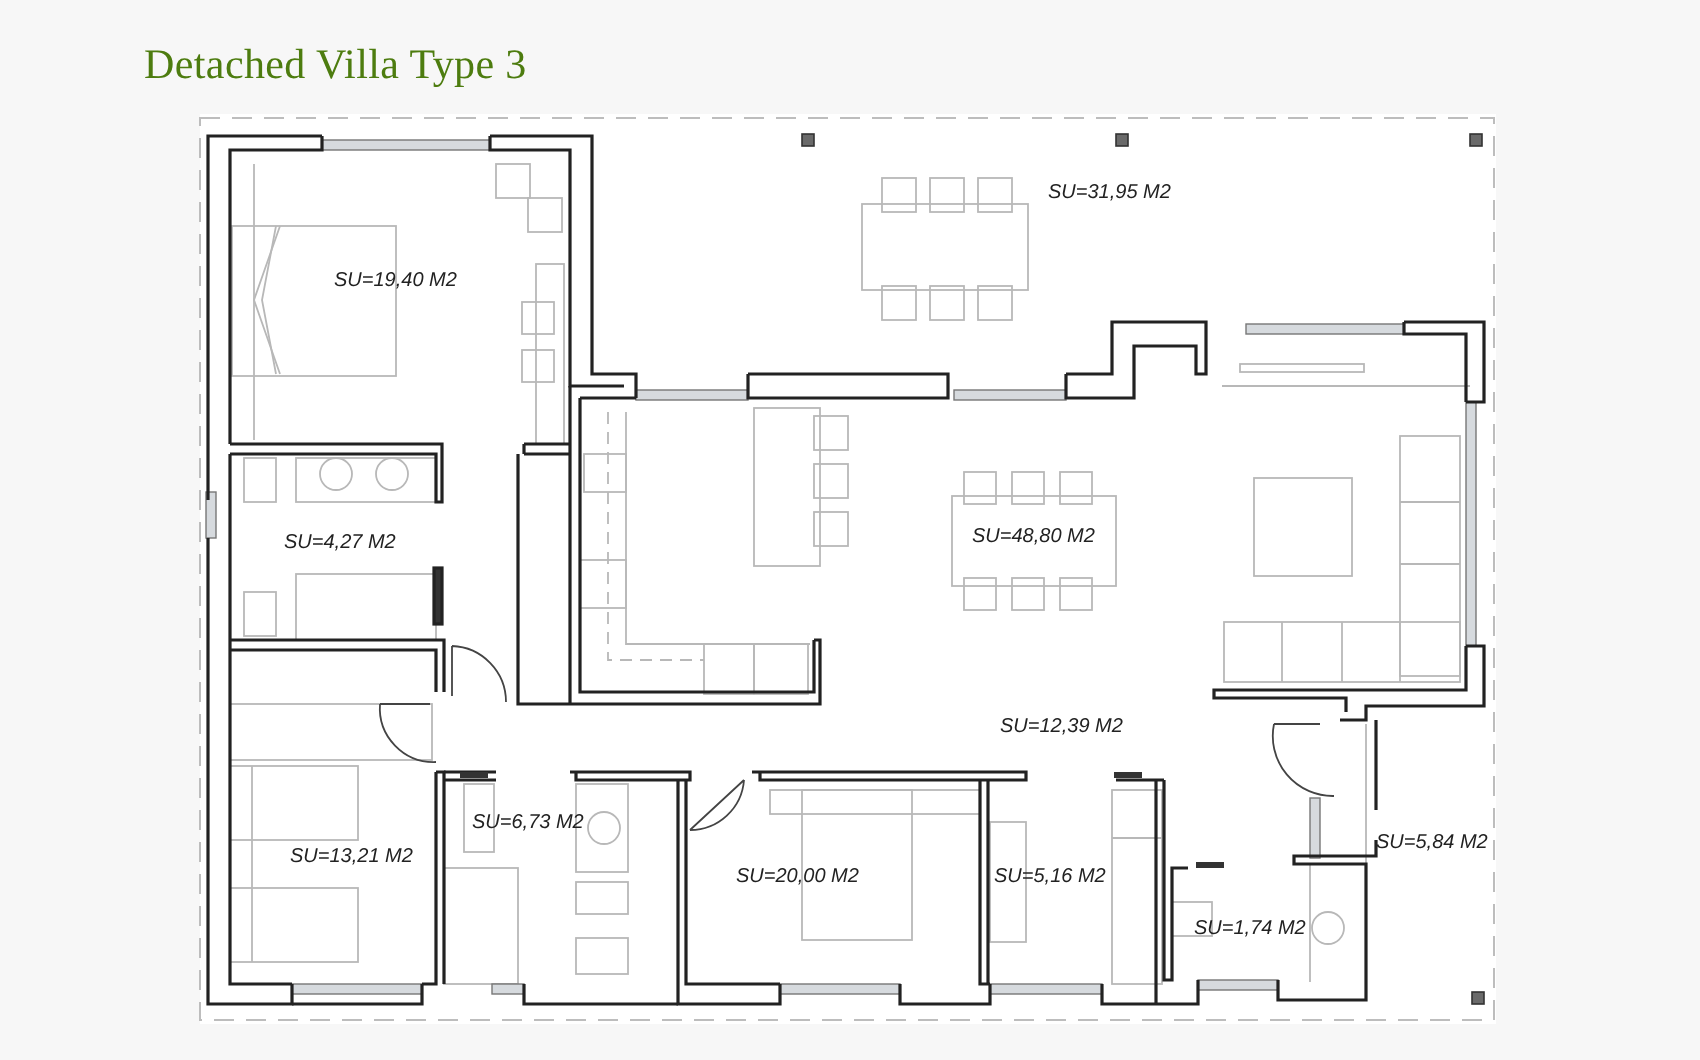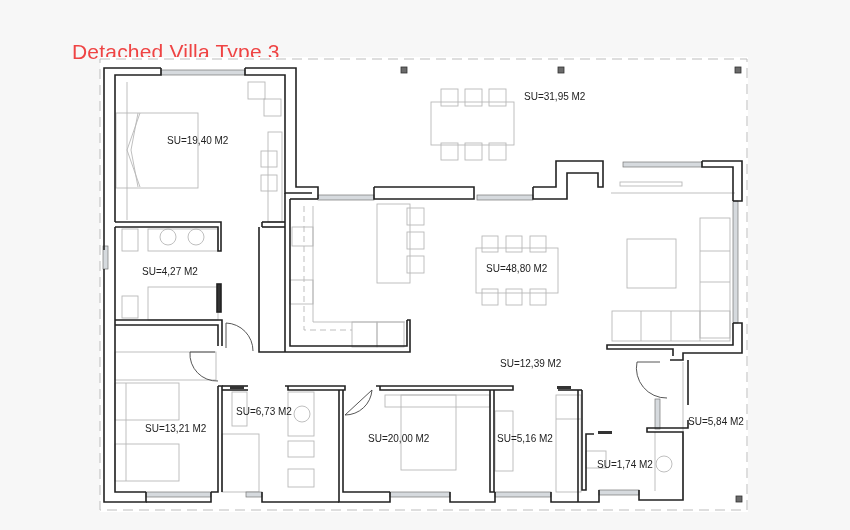--- a/index.html
+++ b/index.html
@@ -4,29 +4,28 @@
 <style>
   html, body { margin: 0; padding: 0; }
   body {
     width: 850px; height: 530px; overflow: hidden;
     background: #f7f7f7;
     font-family: "Liberation Sans", sans-serif;
     position: relative;
   }
   .title {
     position: absolute; left: 72px; top: 20px;
-    font-family: Liberation Sans, sans-serif;
-    font-size: 21px; color: #ef4444; letter-spacing: 0.2px;
+    font-family: Liberation Serif, serif;
+    font-size: 21px; color: #4d7c0f; letter-spacing: 0.2px;
     font-weight: normal;
-    margin-top: 20px;
   }
   .plan { position: absolute; left: 0; top: 0; width: 850px; height: 530px; }
   .room-label {
     position: absolute; font-size: 10px; color: #222;
-    white-space: nowrap; font-family: "Liberation Sans", sans-serif;
+    white-space: nowrap; font-family: "Liberation Sans", sans-serif; font-style: italic;
   }
 </style>
 </head>
 <body>
 
 <div class="title">Detached Villa Type 3</div>
 
 <svg class="plan" viewBox="0 0 850 530" xmlns="http://www.w3.org/2000/svg">
 
   <rect x="100" y="57" width="648" height="455" fill="#ffffff"></rect>

